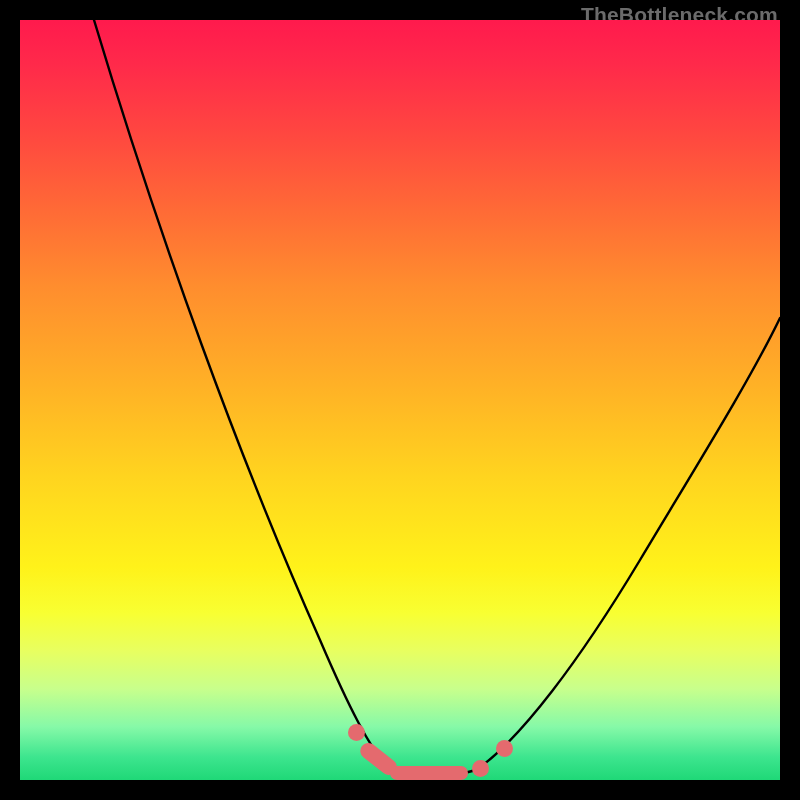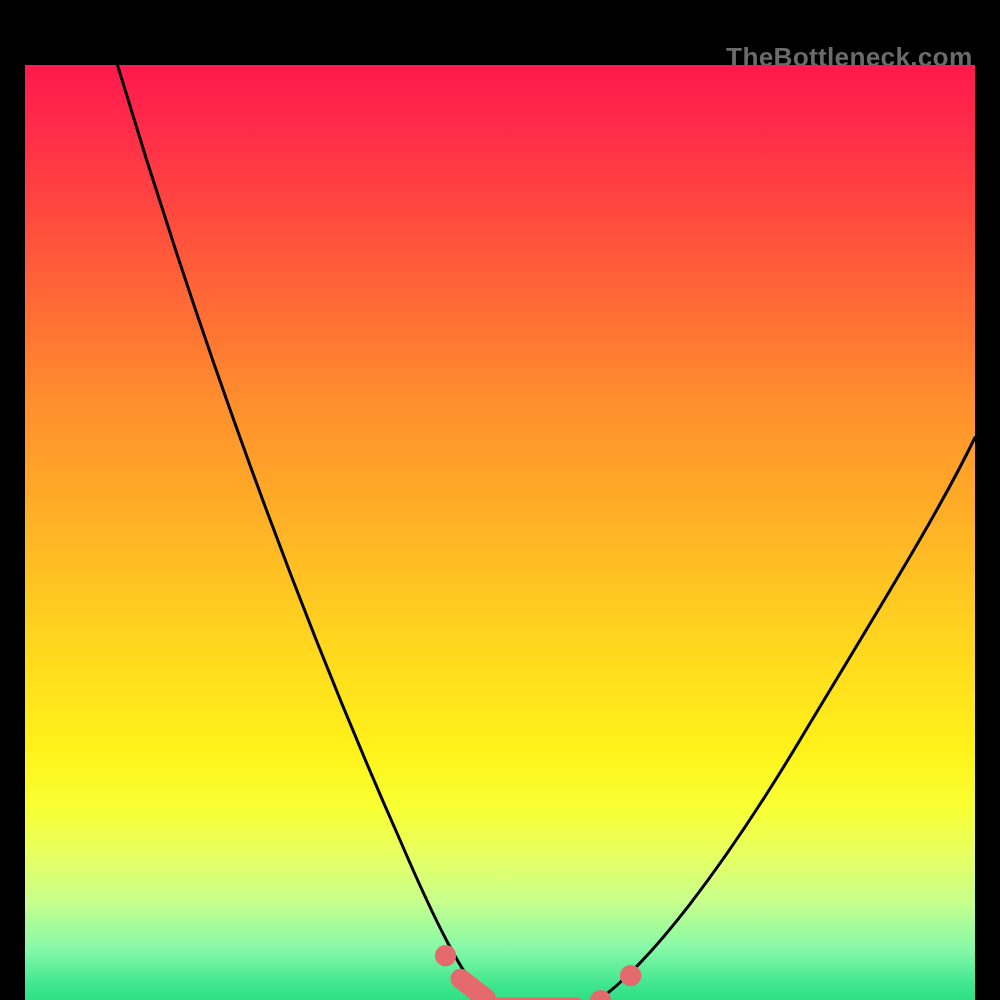--- a/index.html
+++ b/index.html
@@ -11,21 +11,20 @@
     overflow: hidden;
     font-family: Arial, Helvetica, sans-serif;
   }
   .frame {
     position: absolute;
     left: 0;
     top: 0;
     width: 800px;
     height: 716px;
     background: #000;
-    margin-top: 32px;
   }
   .plot {
     position: absolute;
     left: 20px;
     top: 20px;
     width: 760px;
     height: 760px;
     
     background: linear-gradient(to bottom,
       #ff1a4d 0%,

